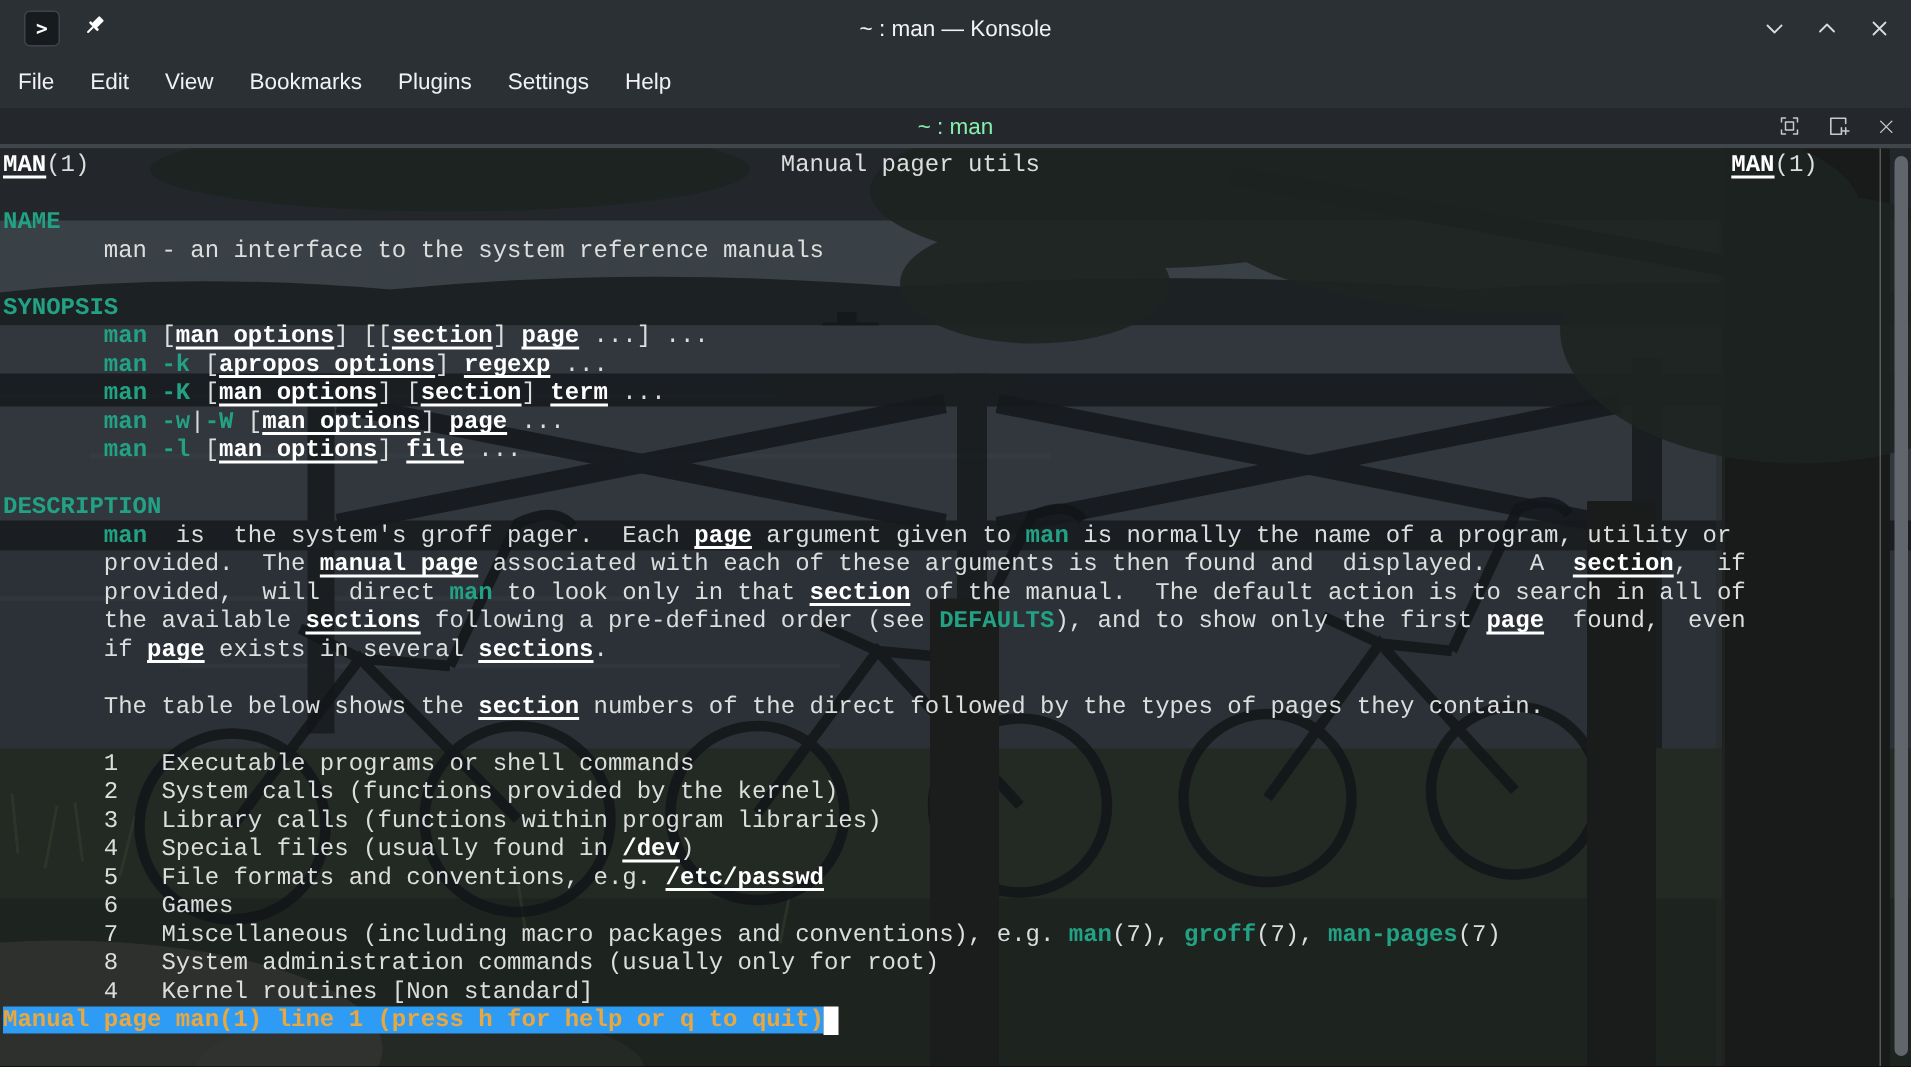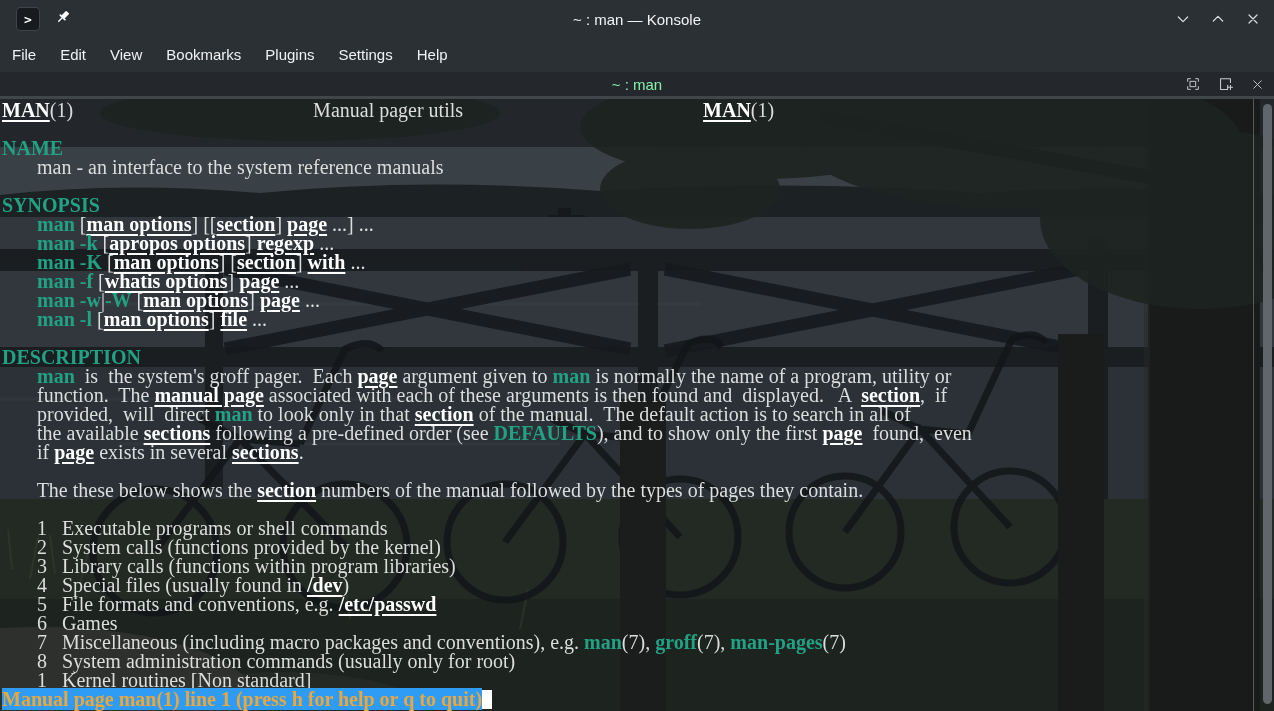--- a/index.html
+++ b/index.html
@@ -27,21 +27,21 @@
   .tabbar{position:relative;height:24px;background:var(--tabbar-bg,#24282c);
           border-bottom:3px solid #41464b;display:flex;align-items:center;justify-content:center;
           color:#86efac;font-size:15px;}
   .tab-icons{position:absolute;right:8px;top:0;height:24px;display:flex;align-items:center;gap:14px;}
   .tab-icons .icon-stroke{stroke:#c6cacd;stroke-width:1.5;}
 
   
   .terminal{position:absolute;top:99px;left:0;right:0;bottom:0;background:#23282b;}
   .bgscene{position:absolute;inset:0;width:100%;height:100%;}
   .screen{position:absolute;inset:0;padding:2px 12px 0 2px;
-          font-family:Liberation Serif, serif;font-size:20px;}
+          font-family:Liberation Mono, monospace;font-size:16px;}
   .tl{height:19px;line-height:19px;white-space:pre;}
   .t-p{color:var(--terminal-text,#dcdddd);}
   .t-u{color:#ffffff;font-weight:700;text-decoration:underline;
        text-underline-offset:3px;text-decoration-thickness:1.5px;}
   .t-g{color:var(--green,#23a184);font-weight:700;}
   .t-status{background:var(--status-bg,#2e9cf4);color:var(--status-fg,#e9a73e);font-weight:700;}
   .cursor{display:inline-block;width:10px;height:19px;background:#ffffff;vertical-align:top;}
 
   
   .scroll-track{position:absolute;top:0;right:0;bottom:0;width:20px;
@@ -200,43 +200,42 @@
 
     <div class="screen">
         <div class="tl"><span class="t-u">MAN</span><span class="t-p">(1)</span><span class="t-p">                                                </span><span class="t-p">Manual pager utils</span><span class="t-p">                                                </span><span class="t-u">MAN</span><span class="t-p">(1)</span></div>
         <div class="tl">&nbsp;</div>
         <div class="tl"><span class="t-g">NAME</span></div>
         <div class="tl"><span class="t-p">       man - an interface to the system reference manuals</span></div>
         <div class="tl">&nbsp;</div>
         <div class="tl"><span class="t-g">SYNOPSIS</span></div>
         <div class="tl"><span class="t-p">       </span><span class="t-g">man</span><span class="t-p"> [</span><span class="t-u">man options</span><span class="t-p">] [[</span><span class="t-u">section</span><span class="t-p">] </span><span class="t-u">page</span><span class="t-p"> ...] ...</span></div>
         <div class="tl"><span class="t-p">       </span><span class="t-g">man -k</span><span class="t-p"> [</span><span class="t-u">apropos options</span><span class="t-p">] </span><span class="t-u">regexp</span><span class="t-p"> ...</span></div>
-        <div class="tl"><span class="t-p">       </span><span class="t-g">man -K</span><span class="t-p"> [</span><span class="t-u">man options</span><span class="t-p">] [</span><span class="t-u">section</span><span class="t-p">] </span><span class="t-u">with</span><span class="t-p"> ...</span></div>
-        <div class="tl"><span class="t-p">       </span><span class="t-g">man -f</span><span class="t-p"> [</span><span class="t-u">whatis options</span><span class="t-p">] </span><span class="t-u">page</span><span class="t-p"> ...</span></div>
+        <div class="tl"><span class="t-p">       </span><span class="t-g">man -K</span><span class="t-p"> [</span><span class="t-u">man options</span><span class="t-p">] [</span><span class="t-u">section</span><span class="t-p">] </span><span class="t-u">term</span><span class="t-p"> ...</span></div>
         <div class="tl"><span class="t-p">       </span><span class="t-g">man -w</span><span class="t-p">|</span><span class="t-g">-W</span><span class="t-p"> [</span><span class="t-u">man options</span><span class="t-p">] </span><span class="t-u">page</span><span class="t-p"> ...</span></div>
         <div class="tl"><span class="t-p">       </span><span class="t-g">man -l</span><span class="t-p"> [</span><span class="t-u">man options</span><span class="t-p">] </span><span class="t-u">file</span><span class="t-p"> ...</span></div>
         <div class="tl">&nbsp;</div>
         <div class="tl"><span class="t-g">DESCRIPTION</span></div>
         <div class="tl"><span class="t-p">       </span><span class="t-g">man</span><span class="t-p">  is  the system's groff pager.  Each </span><span class="t-u">page</span><span class="t-p"> argument given to </span><span class="t-g">man</span><span class="t-p"> is normally the name of a program, utility or</span></div>
-        <div class="tl"><span class="t-p">       function.  The </span><span class="t-u">manual page</span><span class="t-p"> associated with each of these arguments is then found and  displayed.   A  </span><span class="t-u">section</span><span class="t-p">,  if</span></div>
+        <div class="tl"><span class="t-p">       provided.  The </span><span class="t-u">manual page</span><span class="t-p"> associated with each of these arguments is then found and  displayed.   A  </span><span class="t-u">section</span><span class="t-p">,  if</span></div>
         <div class="tl"><span class="t-p">       provided,  will  direct </span><span class="t-g">man</span><span class="t-p"> to look only in that </span><span class="t-u">section</span><span class="t-p"> of the manual.  The default action is to search in all of</span></div>
         <div class="tl"><span class="t-p">       the available </span><span class="t-u">sections</span><span class="t-p"> following a pre-defined order (see </span><span class="t-g">DEFAULTS</span><span class="t-p">), and to show only the first </span><span class="t-u">page</span><span class="t-p">  found,  even</span></div>
         <div class="tl"><span class="t-p">       if </span><span class="t-u">page</span><span class="t-p"> exists in several </span><span class="t-u">sections</span><span class="t-p">.</span></div>
         <div class="tl">&nbsp;</div>
-        <div class="tl"><span class="t-p">       The these below shows the </span><span class="t-u">section</span><span class="t-p"> numbers of the manual followed by the types of pages they contain.</span></div>
+        <div class="tl"><span class="t-p">       The table below shows the </span><span class="t-u">section</span><span class="t-p"> numbers of the direct followed by the types of pages they contain.</span></div>
         <div class="tl">&nbsp;</div>
         <div class="tl"><span class="t-p">       1   Executable programs or shell commands</span></div>
         <div class="tl"><span class="t-p">       2   System calls (functions provided by the kernel)</span></div>
         <div class="tl"><span class="t-p">       3   Library calls (functions within program libraries)</span></div>
         <div class="tl"><span class="t-p">       4   Special files (usually found in </span><span class="t-u">/dev</span><span class="t-p">)</span></div>
         <div class="tl"><span class="t-p">       5   File formats and conventions, e.g. </span><span class="t-u">/etc/passwd</span></div>
         <div class="tl"><span class="t-p">       6   Games</span></div>
         <div class="tl"><span class="t-p">       7   Miscellaneous (including macro packages and conventions), e.g. </span><span class="t-g">man</span><span class="t-p">(7), </span><span class="t-g">groff</span><span class="t-p">(7), </span><span class="t-g">man-pages</span><span class="t-p">(7)</span></div>
         <div class="tl"><span class="t-p">       8   System administration commands (usually only for root)</span></div>
-        <div class="tl"><span class="t-p">       1   Kernel routines [Non standard]</span></div>
+        <div class="tl"><span class="t-p">       4   Kernel routines [Non standard]</span></div>
         <div class="tl"><span class="t-status">Manual page man(1) line 1 (press h for help or q to quit)</span><span class="cursor"></span></div>
       </div>
 
     <div class="scroll-track">
       <div class="scroll-thumb"></div>
     </div>
   </div>
 
 </div>
 

